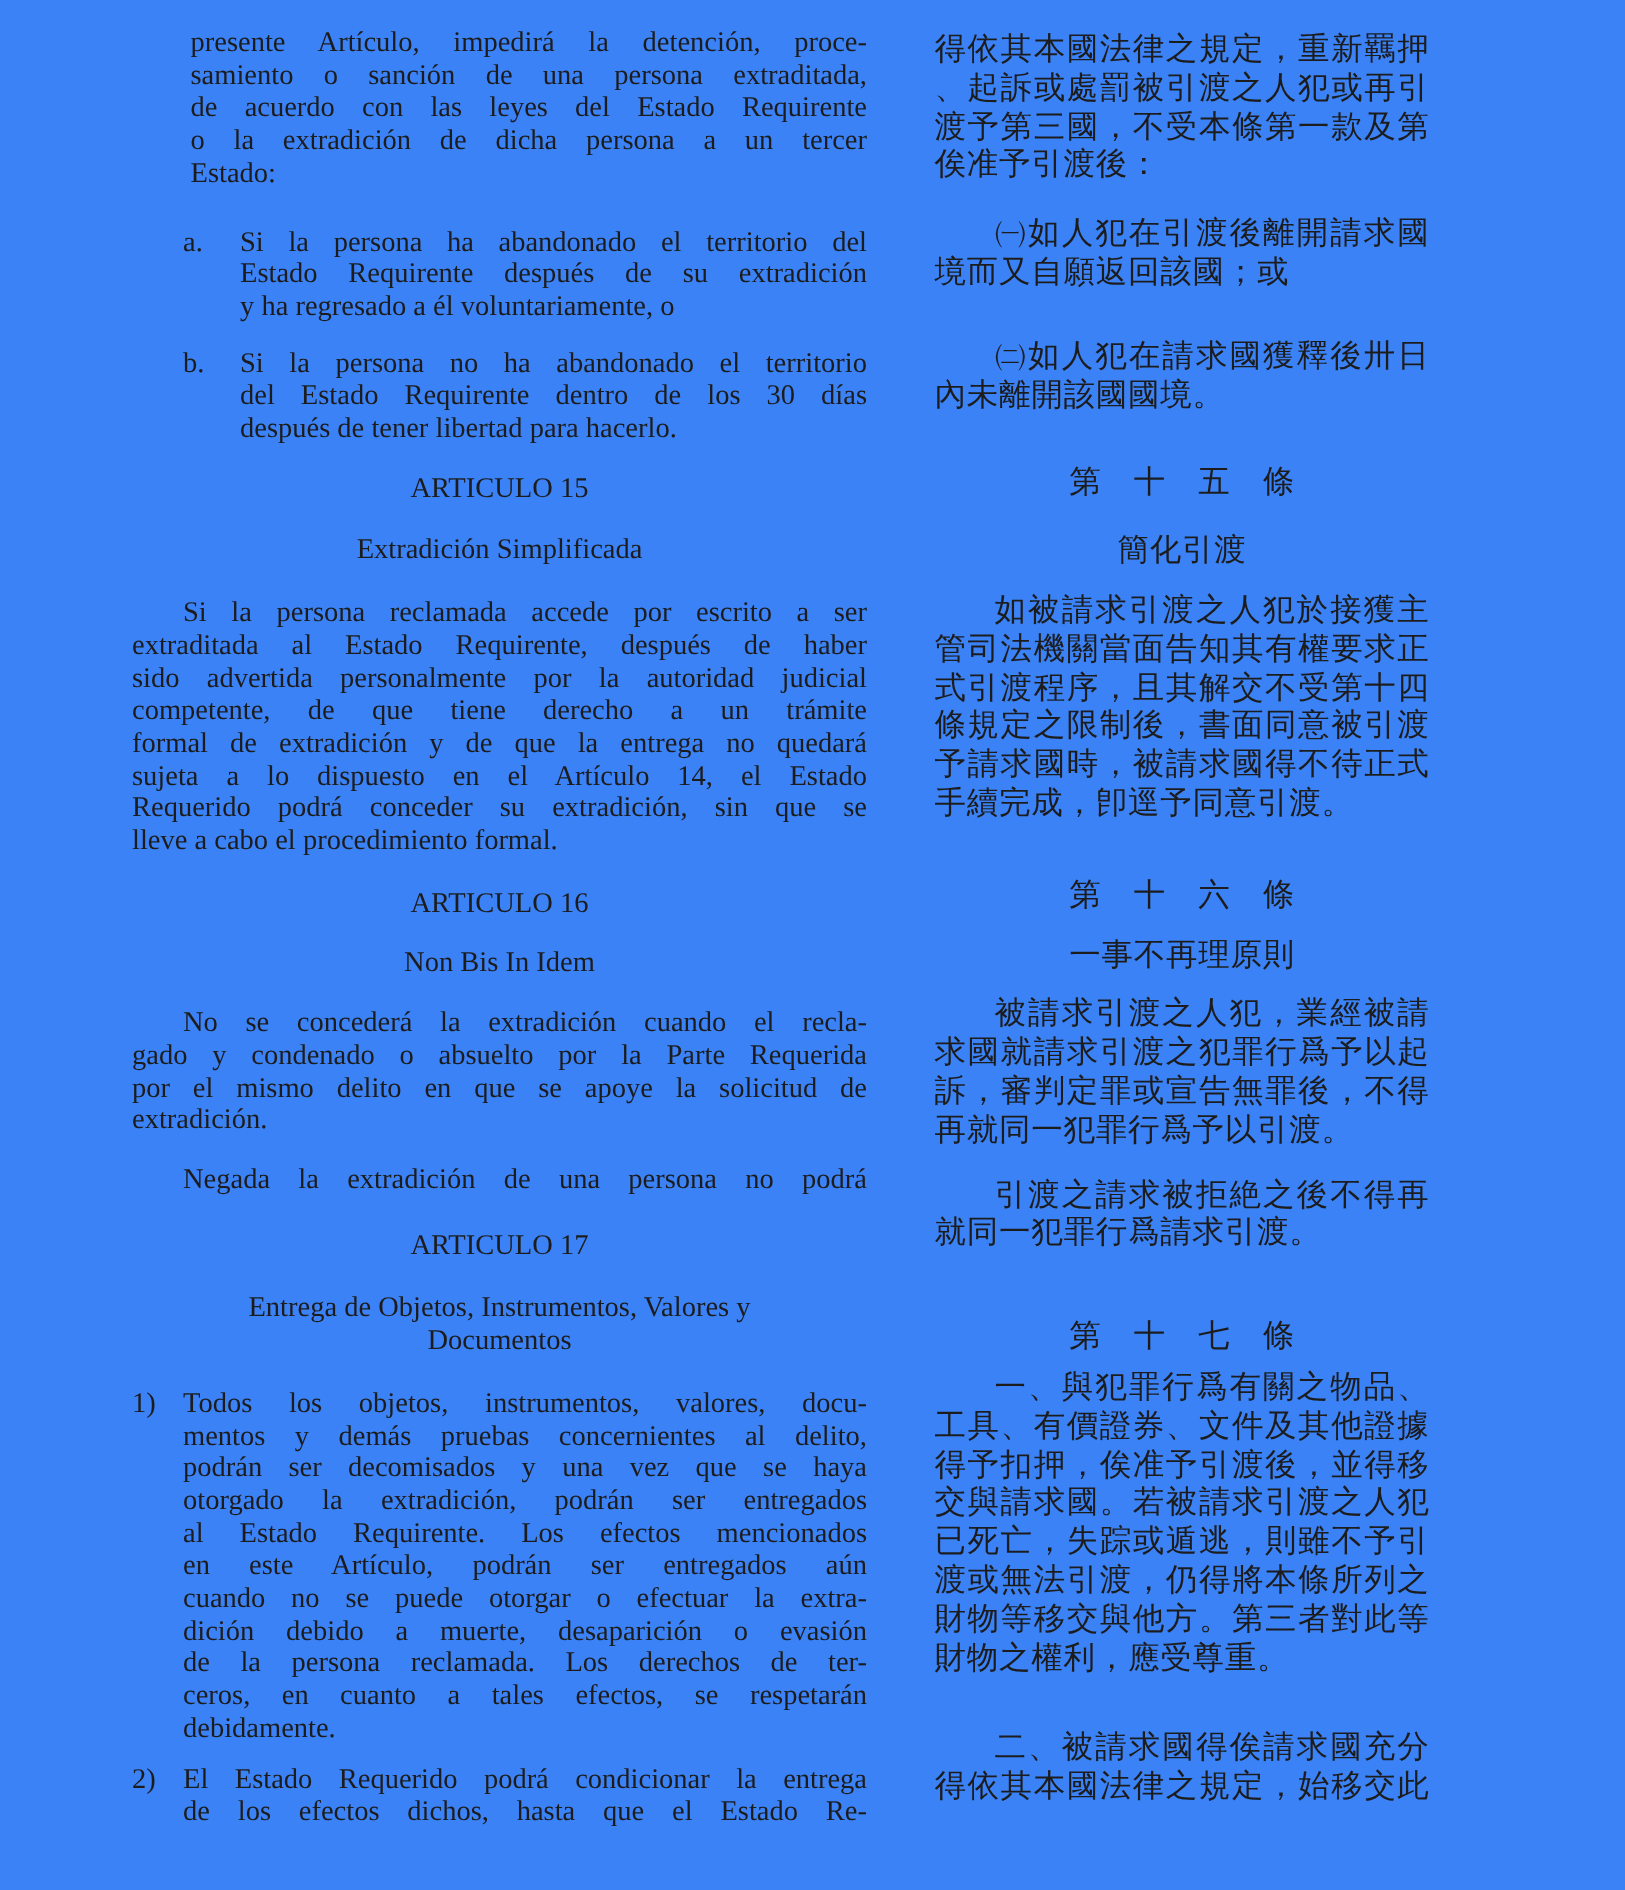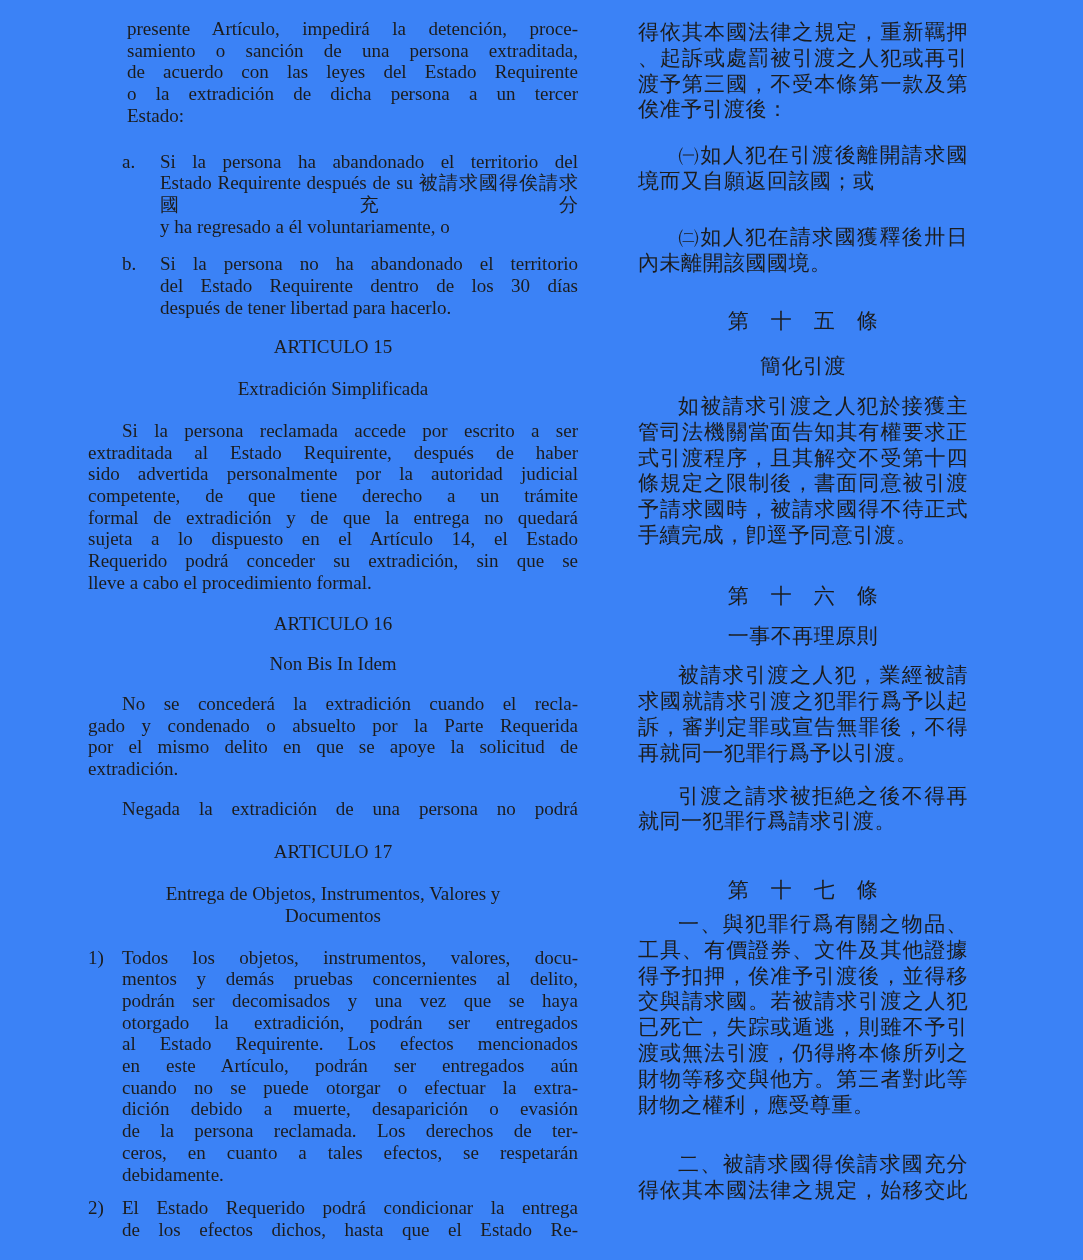--- a/index.html
+++ b/index.html
@@ -20,21 +20,21 @@
     top: 0;
   }
   .col-left {
     left: 88px;
     width: 490px;
     font-family: "Liberation Serif", serif;
     font-size: 19px;
     line-height: 21.7px;
   }
   .col-right {
-    left: 638px;
+    left: 623px;
     width: 330px;
     font-family: "Liberation Serif", serif;
     font-size: 21px;
     line-height: 25.8px;
     letter-spacing: 0.5px;
   }
   .line {
     text-align: left;
     white-space: normal;
   }
@@ -64,21 +64,21 @@
         <div class="line j">presente Artículo, impedirá la detención, proce-</div>
         <div class="line j">samiento o sanción de una persona extraditada,</div>
         <div class="line j">de acuerdo con las leyes del Estado Requirente</div>
         <div class="line j">o la extradición de dicha persona a un tercer</div>
         <div class="line">Estado:</div>
       </div>
       <div class="es-item alpha" style="margin-top: 24px;">
         <span class="marker">a.</span>
         <div class="lines">
           <div class="line j">Si la persona ha abandonado el territorio del</div>
-          <div class="line j">Estado Requirente después de su 被請求國得俟請求國充分</div>
+          <div class="line j">Estado Requirente después de su extradición</div>
           <div class="line">y ha regresado a él voluntariamente, o</div>
         </div>
       </div>
       <div class="es-item alpha" style="margin-top: 16px;">
         <span class="marker">b.</span>
         <div class="lines">
           <div class="line j">Si la persona no ha abandonado el territorio</div>
           <div class="line j">del Estado Requirente dentro  de los 30 días</div>
           <div class="line">después de tener libertad para hacerlo.</div>
         </div>

